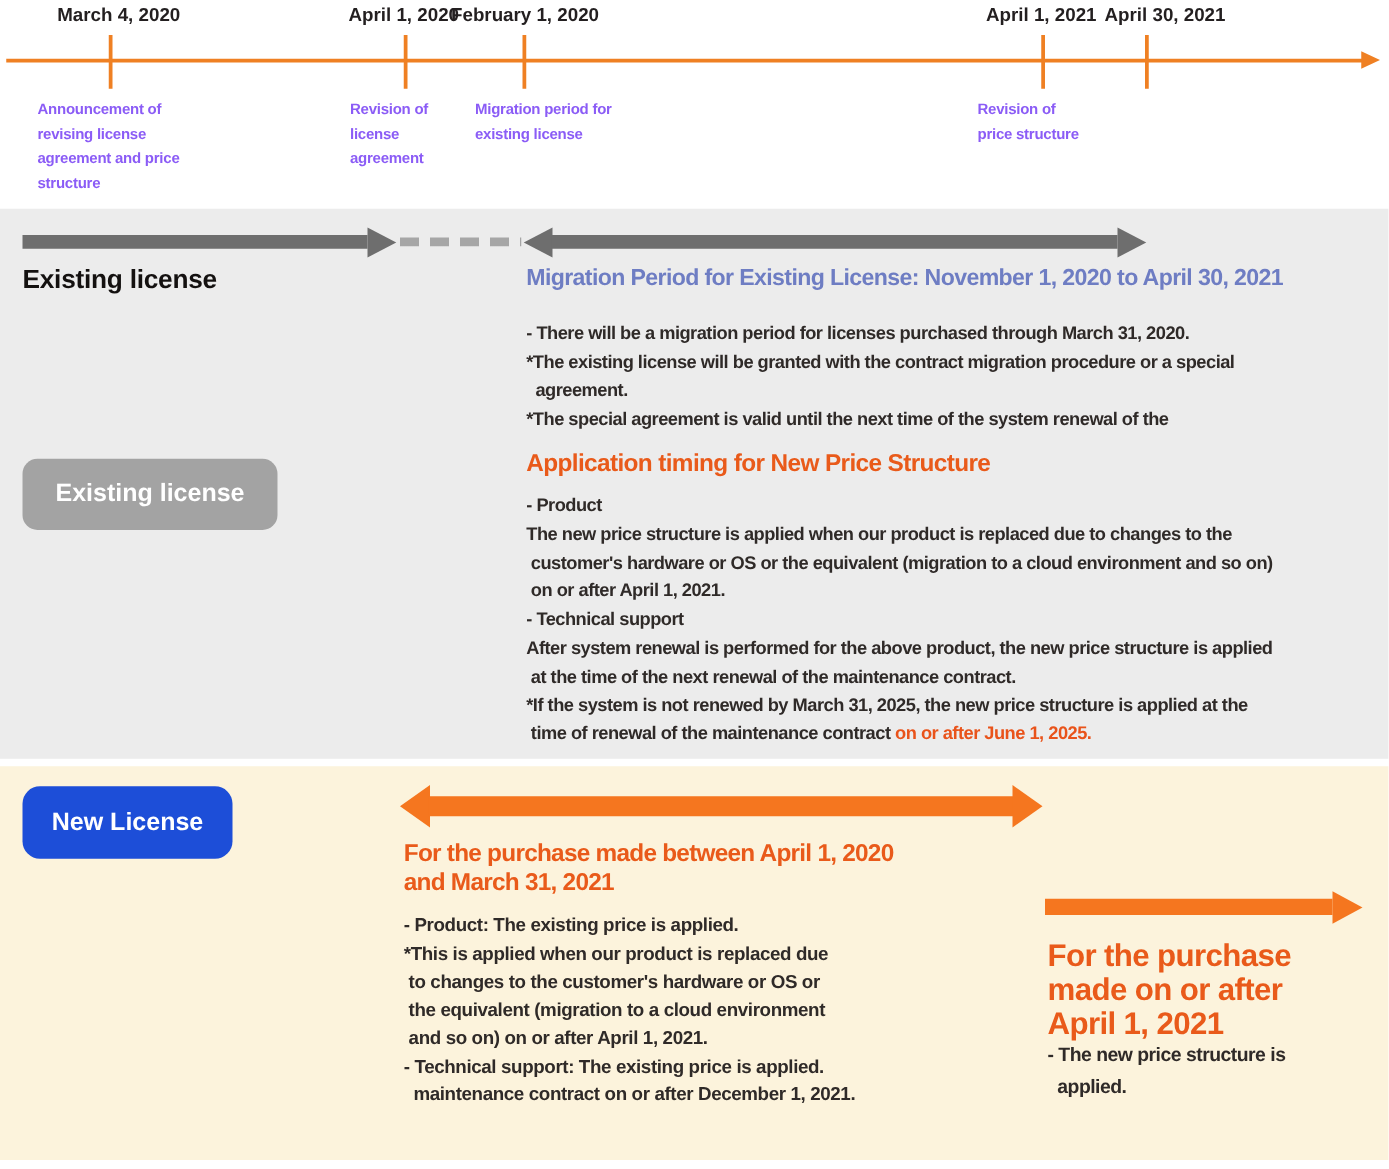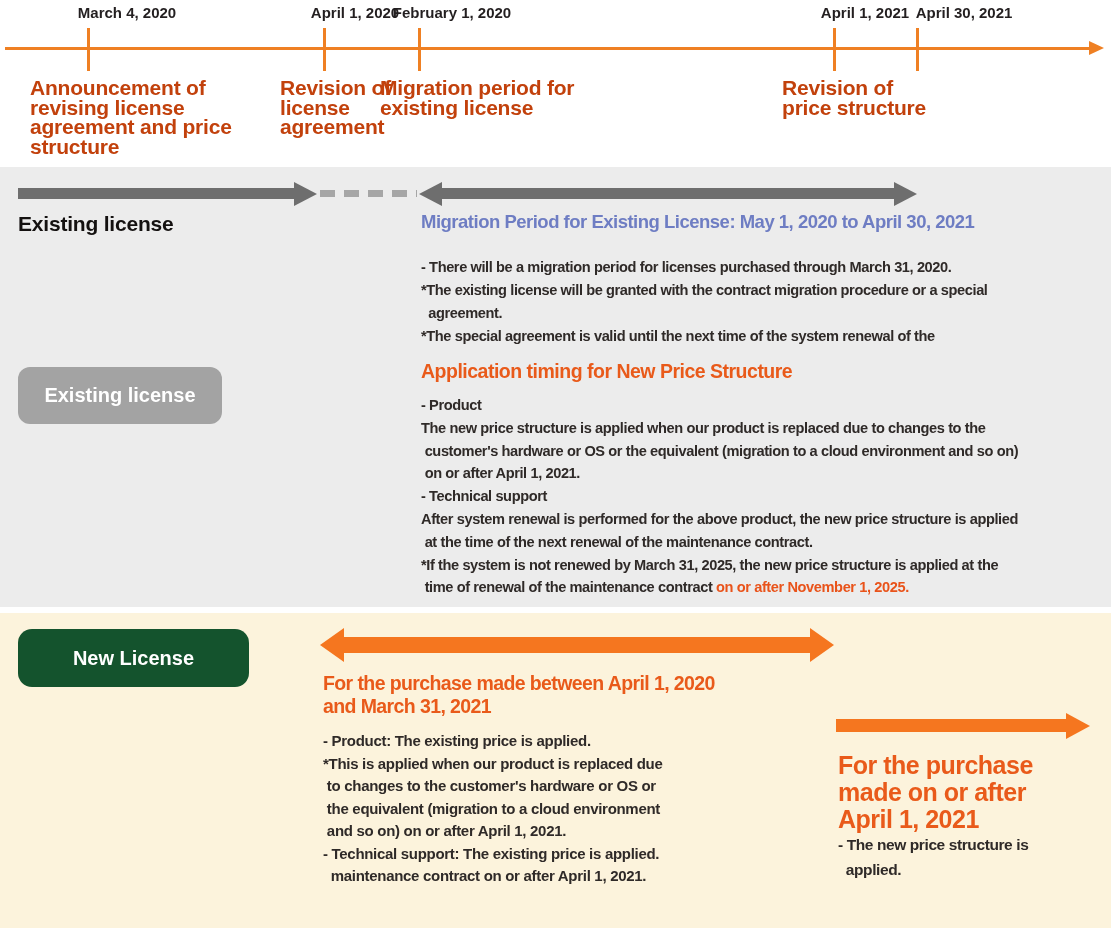--- a/index.html
+++ b/index.html
@@ -7,44 +7,44 @@
     position:relative;width:1111px;height:935px;background:#ffffff;overflow:hidden;
     font-family:"Liberation Sans",sans-serif;font-weight:700;color:#2f2a28;
   }
   .pre{white-space:pre;}
   
   .tl-axis{position:absolute;left:5px;top:47px;width:1086px;height:3px;background:#ef8023;}
   .tri{width:0;height:0;position:absolute;}
   .tl-head{left:1089px;top:41px;border-top:7px solid transparent;border-bottom:7px solid transparent;border-left:15px solid #ef8023;}
   .tick{position:absolute;top:28px;width:3px;height:43px;background:#ef8023;}
   .tick-1{left:87px;} .tick-2{left:323px;} .tick-3{left:418px;} .tick-4{left:833px;} .tick-5{left:916px;}
-  .tl-date{position:absolute;top:4px;transform:translateX(-50%);font-size:15px;color:#231f20;white-space:nowrap;margin-left:32px;}
+  .tl-date{position:absolute;top:4px;transform:translateX(-50%);font-size:15px;color:#231f20;white-space:nowrap;}
   .tl-date-1{left:95px;} .tl-date-2{left:323px;} .tl-date-3{left:420px;} .tl-date-4{left:833px;} .tl-date-5{left:932px;}
-  .tl-label{position:absolute;top:78px;font-size:21px;line-height:19.5px;color:#c2410c;letter-spacing:-0.2px;}
+  .tl-label{position:absolute;top:78px;font-size:12px;line-height:19.5px;color:#8b5cf6;letter-spacing:-0.2px;}
   .tl-label-1{left:30px;} .tl-label-2{left:280px;} .tl-label-3{left:380px;} .tl-label-4{left:782px;}
   
   .band-gray{position:absolute;left:0;top:167px;width:1111px;height:440px;background:#ececec;}
   .g-arrow1-body{position:absolute;left:18px;top:21px;width:276px;height:11px;background:#6e6e6e;}
   .g-arrow1-head{left:294px;top:15px;border-top:12px solid transparent;border-bottom:12px solid transparent;border-left:23px solid #6e6e6e;}
   .g-dashes{position:absolute;left:320px;top:23px;width:97px;height:7px;
     background:repeating-linear-gradient(90deg,#a6a6a6 0 15px,transparent 15px 24px);}
   .g-dblL{left:419px;top:15px;border-top:12px solid transparent;border-bottom:12px solid transparent;border-right:23px solid #6e6e6e;}
   .g-dbl-body{position:absolute;left:441px;top:21px;width:453px;height:11px;background:#6e6e6e;}
   .g-dblR{left:894px;top:15px;border-top:12px solid transparent;border-bottom:12px solid transparent;border-left:23px solid #6e6e6e;}
   .track-label{position:absolute;left:18px;top:45px;font-size:21px;color:#141110;letter-spacing:-0.2px;}
   .blue-heading{position:absolute;left:421px;top:44px;font-size:18.5px;letter-spacing:-0.5px;color:#6e7dc3;white-space:nowrap;}
   .mig-lines{position:absolute;left:421px;top:69px;font-size:14.6px;line-height:23px;letter-spacing:-0.4px;margin-top:20px;}
   .badge{position:absolute;border-radius:12px;text-align:center;color:#ffffff;}
   .badge-gray{left:18px;top:200px;width:204px;height:57px;line-height:57px;font-size:20px;background:#a3a3a3;}
   .orange-heading{position:absolute;left:421px;top:193px;font-size:19.5px;letter-spacing:-0.5px;color:#e95a1a;white-space:nowrap;}
   .app-lines{position:absolute;left:421px;top:227px;font-size:14.6px;line-height:22.8px;letter-spacing:-0.4px;}
   .hl-orange{color:#e9531a;}
   
   .band-cream{position:absolute;left:0;top:613px;width:1111px;height:315px;background:#fcf3dc;}
-  .badge-orange{left:18px;top:16px;width:231px;height:58px;line-height:58px;font-size:20px;background:#14532d;border-radius:14px;}
+  .badge-orange{left:18px;top:16px;width:168px;height:58px;line-height:58px;font-size:20px;background:#1d4ed8;border-radius:14px;}
   .o-dblL{left:320px;top:15px;border-top:17px solid transparent;border-bottom:17px solid transparent;border-right:24px solid #f5761f;}
   .o-dbl-body{position:absolute;left:343px;top:24px;width:468px;height:16px;background:#f5761f;}
   .o-dblR{left:810px;top:15px;border-top:17px solid transparent;border-bottom:17px solid transparent;border-left:24px solid #f5761f;}
   .left-heading{position:absolute;left:323px;top:59px;font-size:19.5px;line-height:23px;letter-spacing:-0.6px;color:#e95a1a;}
   .left-lines{position:absolute;left:323px;top:117px;font-size:15px;line-height:22.5px;letter-spacing:-0.3px;}
   .o-arrow2-body{position:absolute;left:836px;top:106px;width:230px;height:13px;background:#f5761f;}
   .o-arrow2-head{left:1066px;top:100px;border-top:13px solid transparent;border-bottom:13px solid transparent;border-left:24px solid #f5761f;}
   .right-heading{position:absolute;left:838px;top:139px;font-size:25px;line-height:27px;letter-spacing:-0.5px;color:#e95a1a;}
   .right-lines{position:absolute;left:838px;top:219px;font-size:15.5px;line-height:25px;letter-spacing:-0.4px;}
 </style>
@@ -85,61 +85,61 @@
   <div class="band-gray">
     <div class="g-arrow1-body"></div>
     <div class="tri g-arrow1-head"></div>
     <div class="g-dashes"></div>
     <div class="tri g-dblL"></div>
     <div class="g-dbl-body"></div>
     <div class="tri g-dblR"></div>
 
     <div class="track-label">Existing license</div>
 
-    <div class="blue-heading">Migration Period for Existing License: May 1, 2020 to April 30, 2021</div>
+    <div class="blue-heading">Migration Period for Existing License: November 1, 2020 to April 30, 2021</div>
     <div class="mig-lines">
       <div class="pre">- There will be a migration period for licenses purchased through March 31, 2020.</div>
       <div class="pre">*The existing license will be granted with the contract migration procedure or a special</div>
       <div class="pre">  agreement.</div>
       <div class="pre">*The special agreement is valid until the next time of the system renewal of the</div>
     </div>
 
     <div class="badge badge-gray">Existing license</div>
 
     <div class="orange-heading">Application timing for New Price Structure</div>
     <div class="app-lines">
       <div class="pre">- Product</div>
       <div class="pre">The new price structure is applied when our product is replaced due to changes to the</div>
       <div class="pre"> customer's hardware or OS or the equivalent (migration to a cloud environment and so on)</div>
       <div class="pre"> on or after April 1, 2021.</div>
       <div class="pre">- Technical support</div>
       <div class="pre">After system renewal is performed for the above product, the new price structure is applied</div>
       <div class="pre"> at the time of the next renewal of the maintenance contract.</div>
       <div class="pre">*If the system is not renewed by March 31, 2025, the new price structure is applied at the</div>
-      <div class="pre"><span> time of renewal of the maintenance contract </span><span class="hl-orange">on or after November 1, 2025.</span></div>
+      <div class="pre"><span> time of renewal of the maintenance contract </span><span class="hl-orange">on or after June 1, 2025.</span></div>
     </div>
   </div>
 
   <div class="band-cream">
     <div class="badge badge-orange">New License</div>
 
     <div class="tri o-dblL"></div>
     <div class="o-dbl-body"></div>
     <div class="tri o-dblR"></div>
 
     <div class="left-heading pre">For the purchase made between April 1, 2020
 and March 31, 2021</div>
     <div class="left-lines">
       <div class="pre">- Product: The existing price is applied.</div>
       <div class="pre">*This is applied when our product is replaced due</div>
       <div class="pre"> to changes to the customer's hardware or OS or</div>
       <div class="pre"> the equivalent (migration to a cloud environment</div>
       <div class="pre"> and so on) on or after April 1, 2021.</div>
       <div class="pre">- Technical support: The existing price is applied.</div>
-      <div class="pre">  maintenance contract on or after April 1, 2021.</div>
+      <div class="pre">  maintenance contract on or after December 1, 2021.</div>
     </div>
 
     <div class="o-arrow2-body"></div>
     <div class="tri o-arrow2-head"></div>
 
     <div class="right-heading pre">For the purchase
 made on or after
 April 1, 2021</div>
     <div class="right-lines">
       <div class="pre">- The new price structure is</div>

